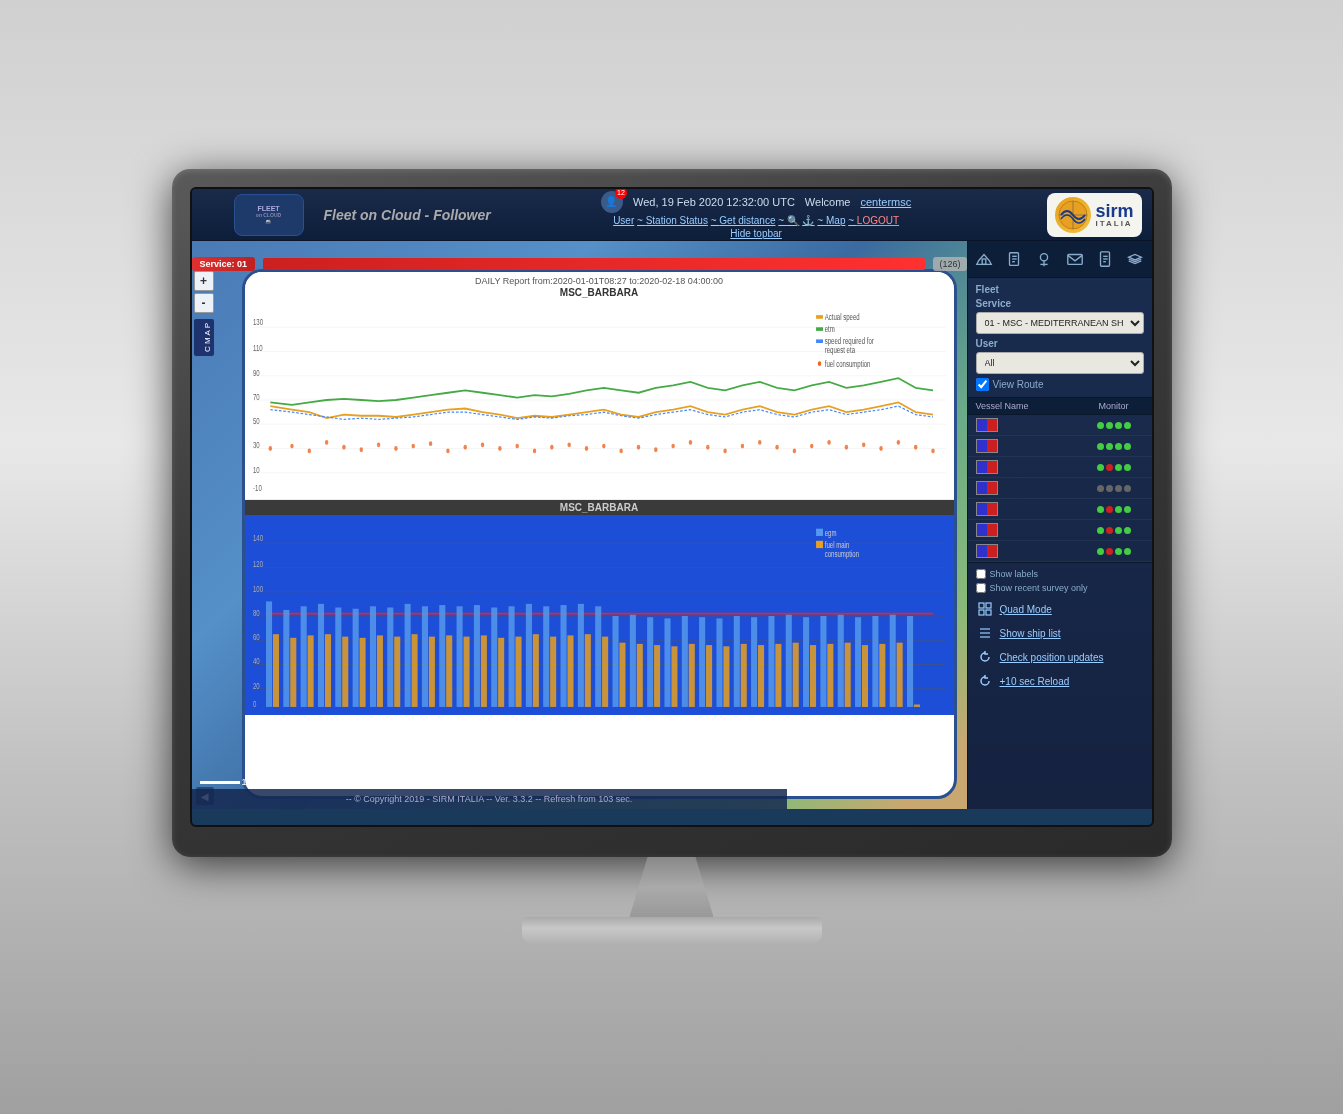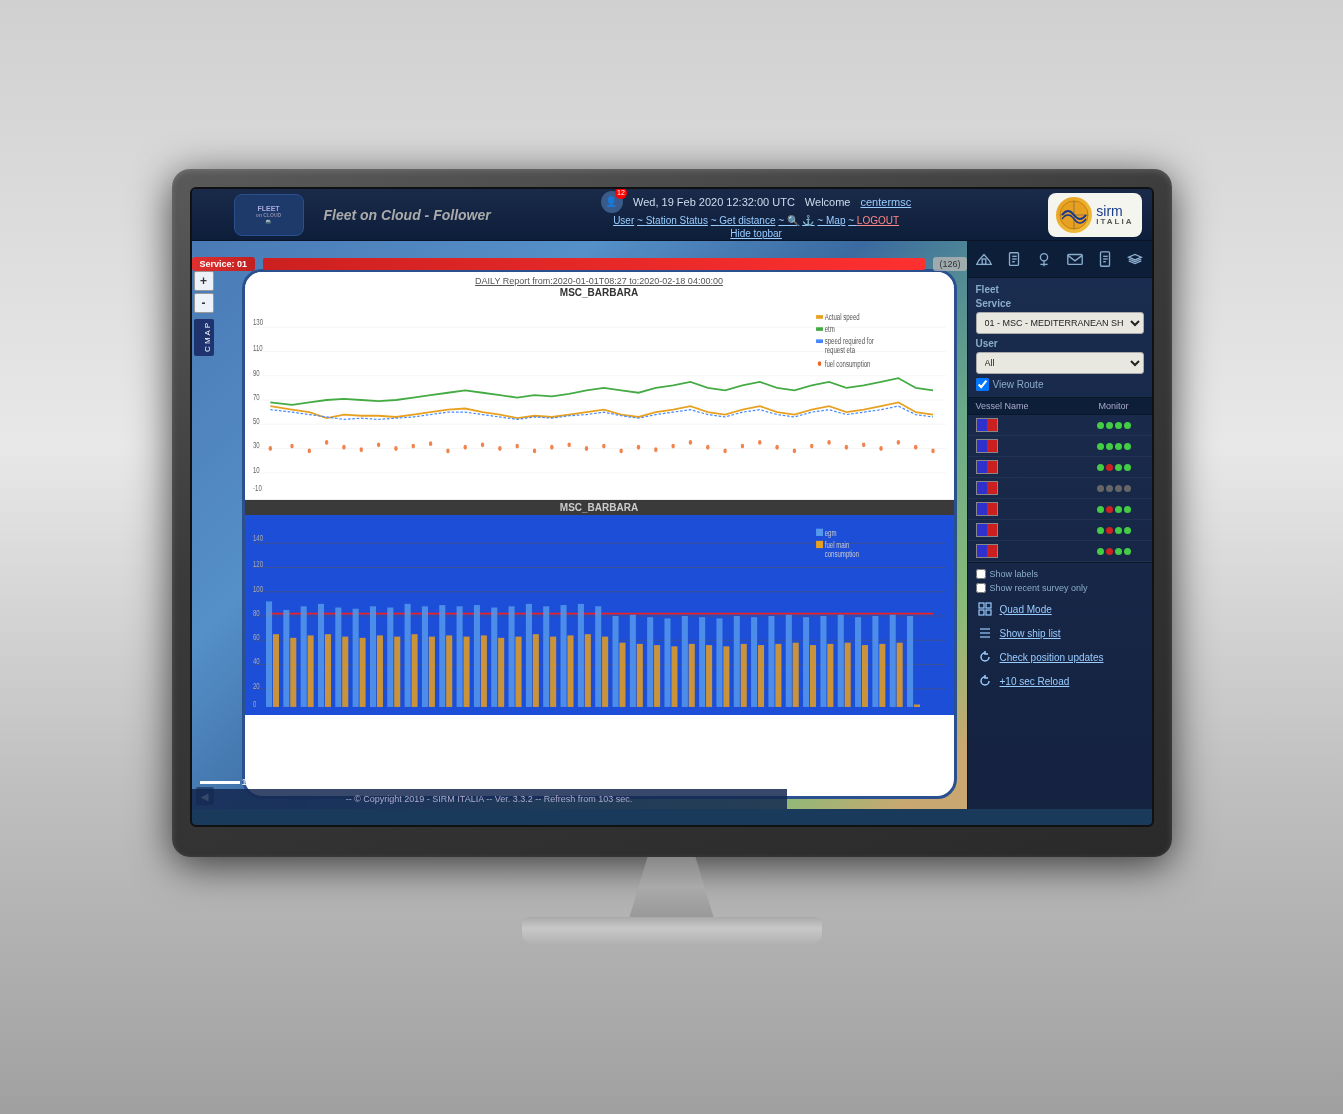--- a/index.html
+++ b/index.html
@@ -227,21 +227,20 @@
       overflow: hidden;
       z-index: 5;
     }
 
     .chart-header {
       text-align: center;
       font-size: 9px;
       color: #555;
       padding: 4px 2px 0;
       background: white;
-      text-decoration: underline;
     }
 
     .chart-title {
       text-align: center;
       font-size: 10px;
       font-weight: bold;
       color: #333;
       padding: 1px 0;
     }
 
@@ -618,21 +617,21 @@
           <div class="sirm-logo-inner">
             <div style="width:36px;height:36px;background:linear-gradient(135deg,#e8a020,#f0c040);border-radius:50%;display:flex;align-items:center;justify-content:center;overflow:hidden;">
               <svg width="32" height="32" viewBox="0 0 32 32">
                 <circle cx="16" cy="16" r="14" fill="#e8a020" stroke="#c08010" stroke-width="1"></circle>
                 <path d="M4 16 Q10 8 16 16 Q22 24 28 16" stroke="#1a3a8a" stroke-width="2" fill="none"></path>
                 <path d="M4 20 Q10 12 16 20 Q22 28 28 20" stroke="#1a3a8a" stroke-width="1.5" fill="none"></path>
                 <path d="M16 2 L16 30 M2 16 L30 16" stroke="#1a3a8a" stroke-width="1" opacity="0.4"></path>
               </svg>
             </div>
             <div style="display:flex;flex-direction:column;">
-              <span style="font-size:14px;font-weight:normal;color:#1a3a8a;line-height:1;">sirm</span>
+              <span style="font-size:18px;font-weight:bold;color:#1a3a8a;line-height:1;">sirm</span>
               <span style="font-size:8px;color:#555;letter-spacing:2px;line-height:1;">ITALIA</span>
             </div>
           </div>
         </div>
       </div>
 
       <div class="main-content">
 
         <div class="map-area">
           <div class="map-bg">

